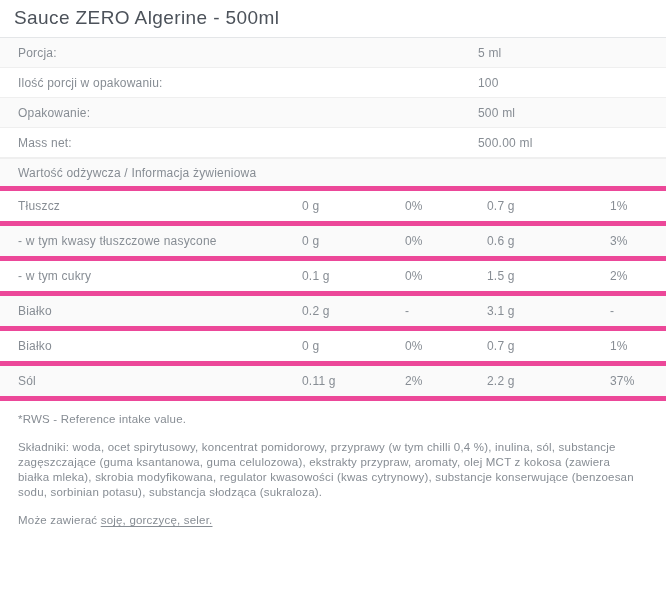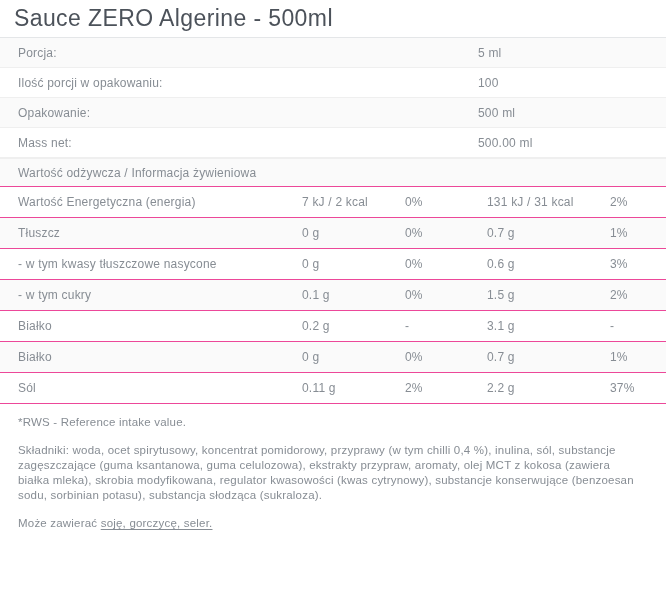--- a/index.html
+++ b/index.html
@@ -5,21 +5,21 @@
   html, body { margin: 0; padding: 0; }
   body {
     width: 666px; height: 607px; overflow: hidden;
     background: #ffffff;
     font-family: "Liberation Sans", "DejaVu Sans", sans-serif;
     color: #878d94;
   }
   .title {
     margin: 0;
     padding: 8px 14px 9px 14px;
-    font-size: 23px;
+    font-size: 19px;
     font-weight: 500;
     letter-spacing: 0.4px;
     color: #4c525a;
     border-bottom: 1px solid #e4e6e8;
     line-height: 20px;
   }
   table {
     width: 666px;
     border-collapse: collapse;
     table-layout: fixed;
@@ -30,21 +30,21 @@
     color: #878d94;
     vertical-align: middle;
     padding: 0;
     overflow: hidden;
     white-space: nowrap;
   }
   td.lbl { padding-left: 18px; }
   #product-table { }
   #product-table td { height: 29px; border-bottom: 1px solid #efefef; }
   #nutrition-table { border-top: 1px solid #efefef; }
-  #nutrition-table td { border-bottom: 1px solid #ec4899; }
+  #nutrition-table td { border-bottom: 5px solid #ec4899; }
   #nutrition-table td.section { height: 27px; }
   #nutrition-table tr.colhead td { height: 31px; }
   #nutrition-table tr.datarow td { height: 30px; }
   tbody tr:nth-child(odd) td { background: #fafafa; }
   .footer {
     padding: 11px 27px 0 18px;
     font-size: 11.5px;
     letter-spacing: 0.2px;
     line-height: 15px;
   }
@@ -94,27 +94,20 @@
       <col style="width:103px">
       <col style="width:82px">
       <col style="width:123px">
       <col style="width:56px">
   </colgroup>
   <tbody>
     <tr>
       <td class="lbl section" colspan="5">Wartość odżywcza / Informacja żywieniowa</td>
     </tr>
     <tr class="datarow">
-      <td class="lbl">Wartość Energetyczna (energia)</td>
-      <td>7 kJ / 2 kcal</td>
-      <td>0%</td>
-      <td>131 kJ / 31 kcal</td>
-      <td>2%</td>
-    </tr>
-    <tr class="datarow">
       <td class="lbl">Tłuszcz</td>
       <td>0 g</td>
       <td>0%</td>
       <td>0.7 g</td>
       <td>1%</td>
     </tr>
     <tr class="datarow">
       <td class="lbl">- w tym kwasy tłuszczowe nasycone</td>
       <td>0 g</td>
       <td>0%</td>

